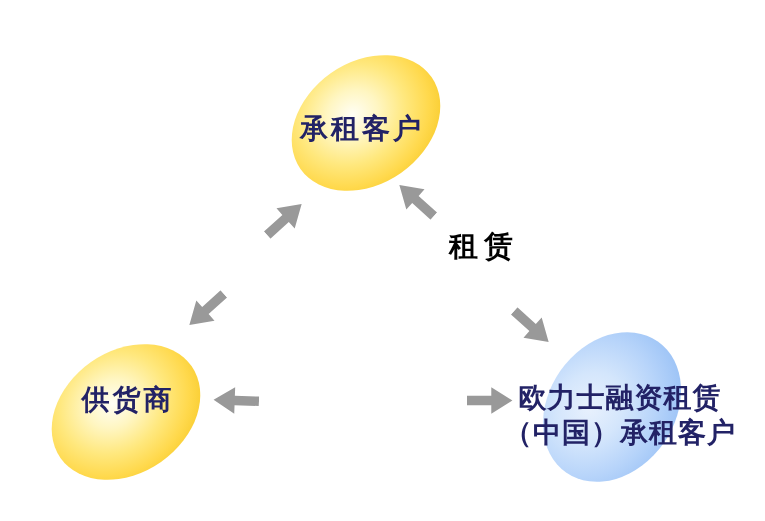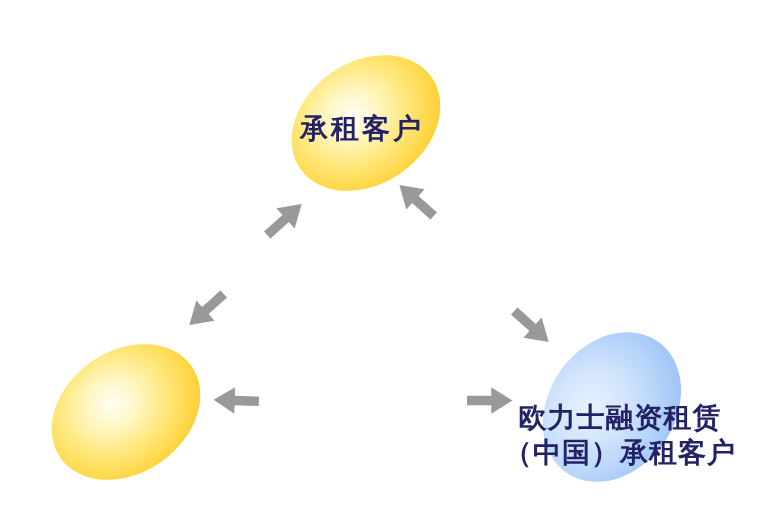--- a/index.html
+++ b/index.html
@@ -50,21 +50,21 @@
   .node-customer-label {
     left: 286px; top: 112px; width: 152px;
     font-size: 28px; letter-spacing: 3px; line-height: 34px;
   }
   .node-supplier-label {
     left: 53px; top: 383px; width: 150px;
     font-size: 28px; letter-spacing: 3px; line-height: 34px;
   }
   .node-orix-label {
     left: 495px; top: 380px; width: 250px;
-    font-size: 28px; letter-spacing: 1px; line-height: 35px; margin-top: 20px;
+    font-size: 28px; letter-spacing: 1px; line-height: 35px;
   }
   .edge-label {
     position: absolute;
     color: #000000;
     font-weight: bold;
     text-align: center;
     white-space: nowrap;
   }
   .edge-delivery-label {
     left: 200px; top: 254px; width: 100px;
@@ -92,20 +92,21 @@
 </head>
 <body>
 
 <div class="canvas">
 
   <div class="ellipse yellow node-customer-ellipse"></div>
   <div class="ellipse yellow node-supplier-ellipse"></div>
   <div class="ellipse blue node-orix-ellipse"></div>
 
   <div class="node-label node-customer-label">承租客户</div>
+  <div class="node-label node-supplier-label">供货商</div>
   <div class="node-label node-orix-label">
     <div>欧力士融资租赁</div>
     <div>（中国）承租客户</div>
   </div>
 
   <svg class="arrow arrow-delivery-up" viewBox="0 0 60 40">
     <polygon points="0,14 31,14 31,3 58,20 31,37 31,26 0,26" fill="#999999"></polygon>
   </svg>
   <svg class="arrow arrow-delivery-down" viewBox="0 0 60 40">
     <polygon points="0,14 31,14 31,3 58,20 31,37 31,26 0,26" fill="#999999"></polygon>
@@ -117,17 +118,18 @@
     <polygon points="0,14 31,14 31,3 58,20 31,37 31,26 0,26" fill="#999999"></polygon>
   </svg>
   <svg class="arrow arrow-purchase-left" viewBox="0 0 60 40">
     <polygon points="0,14 31,14 31,3 58,20 31,37 31,26 0,26" fill="#999999"></polygon>
   </svg>
   <svg class="arrow arrow-purchase-right" viewBox="0 0 60 40">
     <polygon points="0,14 31,14 31,3 58,20 31,37 31,26 0,26" fill="#999999"></polygon>
   </svg>
 
   <div class="edge-label edge-lease-label">
+    <div>租赁</div>
   </div>
   <div class="edge-label edge-purchase-label">
   </div>
 
 </div>
 
 </body></html>

